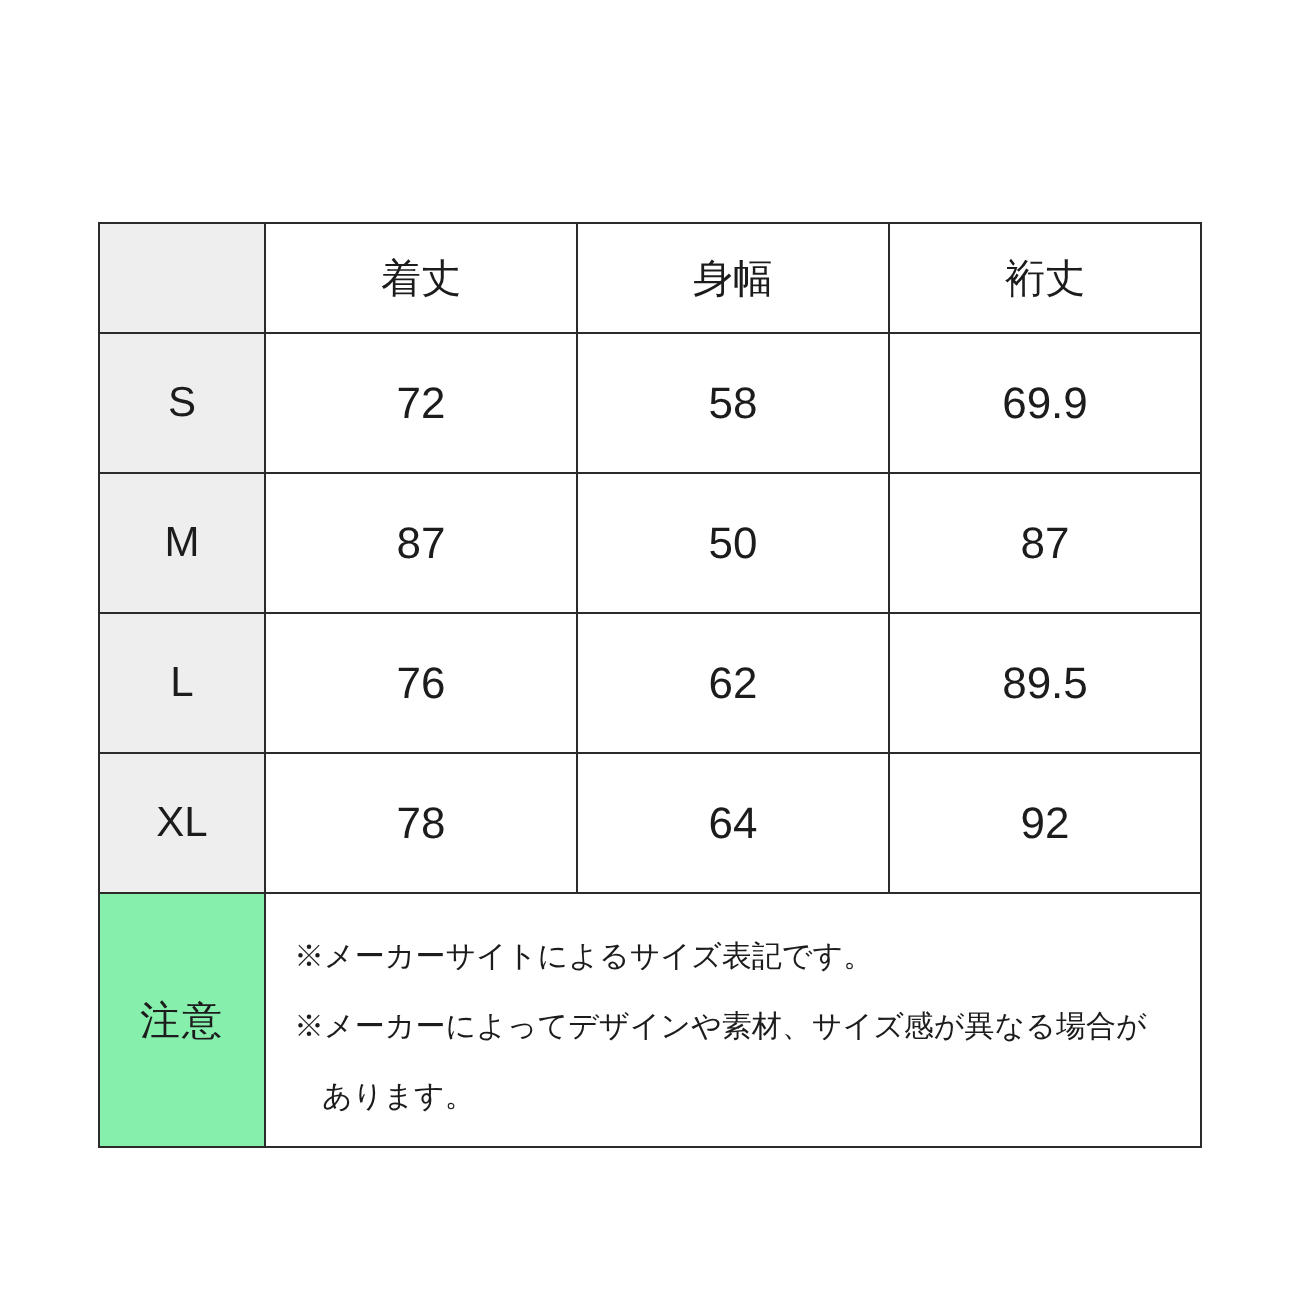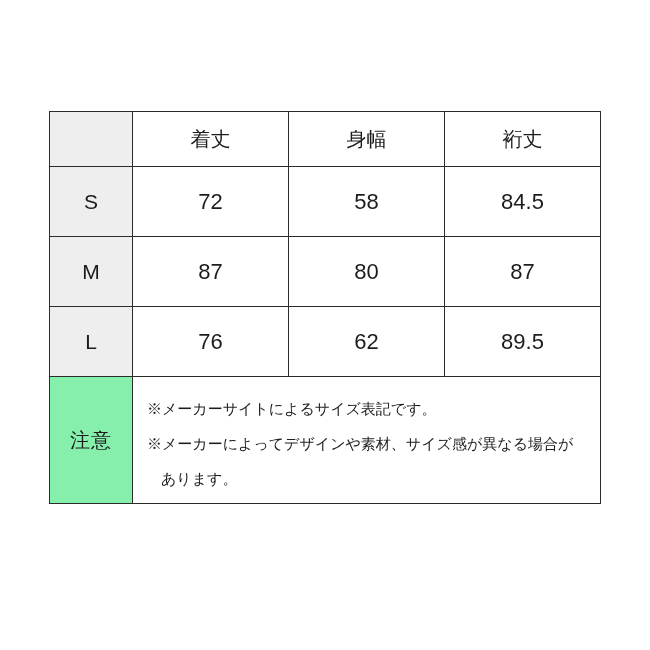--- a/index.html
+++ b/index.html
@@ -113,33 +113,39 @@
           <th>着丈</th>
           <th>身幅</th>
           <th>裄丈</th>
         </tr>
       </thead>
       <tbody>
         <tr>
           <td class="size-cell">S</td>
           <td class="val-cell">72</td>
           <td class="val-cell">58</td>
-          <td class="val-cell">84.5</td>
+          <td class="val-cell">69.9</td>
         </tr>
         <tr>
           <td class="size-cell">M</td>
           <td class="val-cell">87</td>
-          <td class="val-cell">80</td>
+          <td class="val-cell">50</td>
           <td class="val-cell">87</td>
         </tr>
         <tr>
           <td class="size-cell">L</td>
           <td class="val-cell">76</td>
           <td class="val-cell">62</td>
           <td class="val-cell">89.5</td>
+        </tr>
+        <tr>
+          <td class="size-cell">XL</td>
+          <td class="val-cell">78</td>
+          <td class="val-cell">64</td>
+          <td class="val-cell">92</td>
         </tr>
         <tr class="note-row">
           <td class="note-label">注意</td>
           <td class="note-body" colspan="3">
             <span class="note-line">※メーカーサイトによるサイズ表記です。</span>
             <span class="note-line">※メーカーによってデザインや素材、サイズ感が異なる場合が</span>
             <span class="note-line indent">あります。</span>
           </td>
         </tr>
       </tbody>

